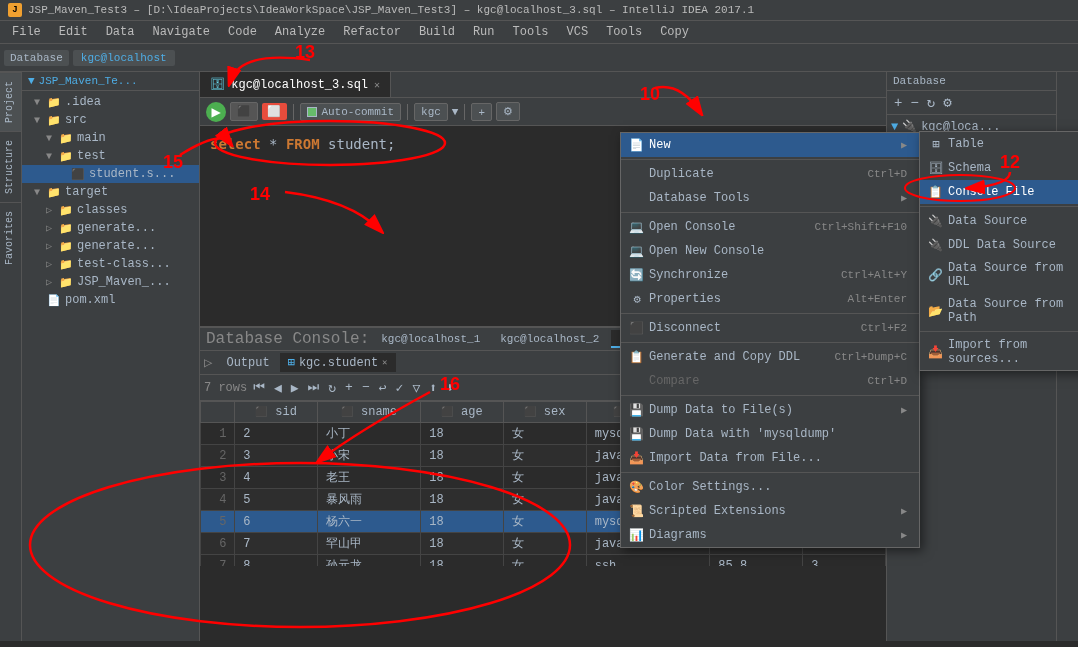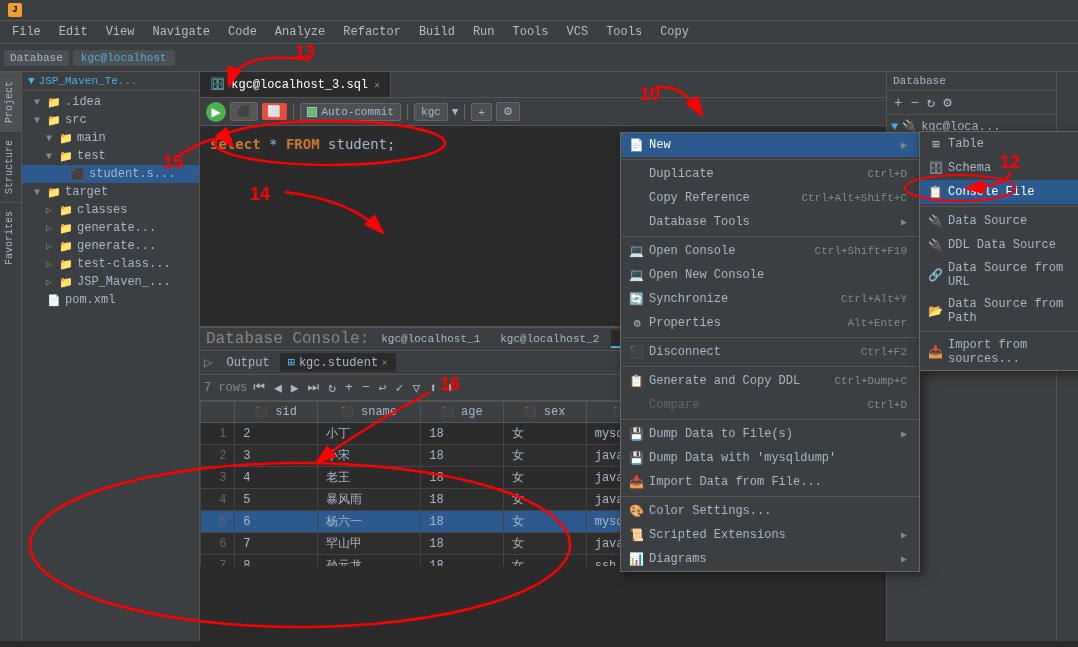--- a/index.html
+++ b/index.html
@@ -110,26 +110,27 @@
     
     .ctx-item.with-submenu { position: relative; }
     .new-submenu { position: absolute; left: 100%; top: -2px; background: #3c3f41; border: 1px solid #666; box-shadow: 3px 3px 10px rgba(0,0,0,0.5); min-width: 180px; z-index: 200; }
     .new-submenu .ctx-item.highlighted-red { background: #2d5a8e; }
   </style>
 </head>
 <body>
 
 <div class="title-bar">
   <span class="title-icon">J</span>
+  <span>JSP_Maven_Test3 – [D:\IdeaProjects\IdeaWorkSpace\JSP_Maven_Test3] – kgc@localhost_3.sql – IntelliJ IDEA 2017.1</span>
 </div>
 
 <div class="menu-bar">
   <span class="menu-item">File</span>
   <span class="menu-item">Edit</span>
-  <span class="menu-item">View</span>
+  <span class="menu-item">Data</span>
   <span class="menu-item">Navigate</span>
   <span class="menu-item">Code</span>
   <span class="menu-item">Analyze</span>
   <span class="menu-item">Refactor</span>
   <span class="menu-item">Build</span>
   <span class="menu-item">Run</span>
   <span class="menu-item">Tools</span>
   <span class="menu-item">VCS</span>
   <span class="menu-item">Tools</span>
   <span class="menu-item">Copy</span>
@@ -532,27 +533,20 @@
   <div class="ctx-item">
     <div class="ctx-left">
         <span class="ctx-icon"> </span>
         <span>Duplicate</span>
       </div>
     <span class="ctx-shortcut">Ctrl+D</span>
   </div>
   <div class="ctx-item">
     <div class="ctx-left">
         <span class="ctx-icon"> </span>
-        <span>Copy Reference</span>
-      </div>
-    <span class="ctx-shortcut">Ctrl+Alt+Shift+C</span>
-  </div>
-  <div class="ctx-item">
-    <div class="ctx-left">
-        <span class="ctx-icon"> </span>
         <span>Database Tools</span>
       </div>
     <span class="ctx-arrow">▶</span>
   </div>
   <div class="ctx-sep"></div>
   <div class="ctx-item">
     <div class="ctx-left">
         <span class="ctx-icon">💻</span>
         <span>Open Console</span>
       </div>

